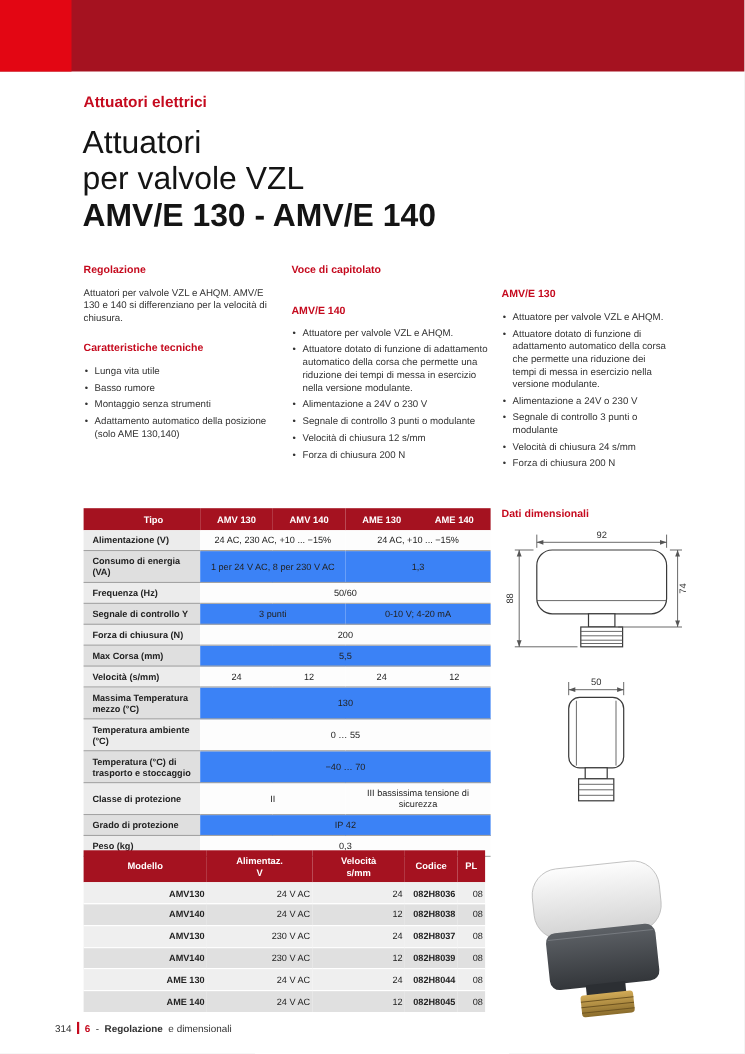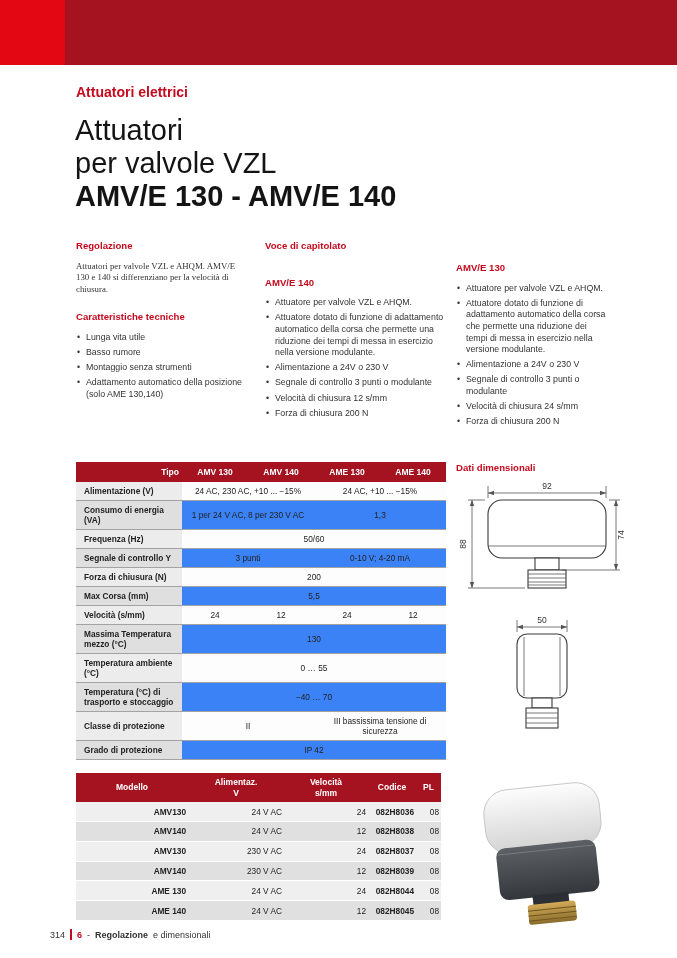--- a/index.html
+++ b/index.html
@@ -17,30 +17,30 @@
   .title { position:absolute; left:75px; top:114px; color:#141414; }
   .title-line { font-size:29px; line-height:33px; font-weight:normal; }
   .title-line.bold { font-weight:bold; }
 
   
   .col { position:absolute; font-size:8.8px; line-height:1.32; color:#333; }
   .col-desc { left:76px; top:240px; width:170px; }
   .col-voce { left:265px; top:240px; width:180px; }
   .col-130  { left:456px; top:262px; width:152px; }
   .red-h { color:var(--heading-red,#c50a1e); font-size:9.6px; font-weight:bold; margin-bottom:8px; }
-  .col p { margin-bottom:16px;font-family:Liberation Serif, serif; }
+  .col p { margin-bottom:16px; }
   .bullets { list-style:none; }
   .bullets li { position:relative; padding-left:10px; margin-bottom:3.5px; }
   .bullets li::before { content:"•"; position:absolute; left:1px; top:0; color:#333; }
   .col-voce .sub-h, .col-130 .sub-h { margin-top:24px; }
 
   
   .spec { position:absolute; left:76px; top:462px; width:370px; border-collapse:collapse; font-size:8.3px; color:#222; table-layout:fixed; }
   .spec th { background:var(--table-header-red,#a51220); color:#fff; font-weight:bold; font-size:8.5px; padding:5px 3px; text-align:center; }
-  .spec th.label-h { text-align:right; padding-left:24px; width:106px; }
+  .spec th.label-h { text-align:center; padding-left:24px; width:106px; }
   .spec td { padding:4px 3px; text-align:center; border-bottom:1px solid #a3a3a3; background:#fdfdfd; }
   .spec td.label { text-align:left; font-weight:bold; padding-left:8px; background:#ececec; }
   .spec tr.alt td { background:#3b82f6; }
   .spec tr.alt td.label { background:#dfdfdf; }
 
   
   .dim-heading { position:absolute; left:456px; top:462px; }
   .dim1 { position:absolute; left:458px; top:480px; }
   .dim2 { position:absolute; left:482px; top:614px; }
   .photo { position:absolute; left:462px; top:772px; }
@@ -178,20 +178,24 @@
           <td colspan="4">−40 … 70</td>
         </tr>
         <tr>
           <td class="label">Classe di protezione</td>
           <td colspan="2">II</td>
           <td colspan="2">III bassissima tensione di sicurezza</td>
         </tr>
         <tr class="alt">
           <td class="label">Grado di protezione</td>
           <td colspan="4">IP 42</td>
+        </tr>
+        <tr>
+          <td class="label">Peso (kg)</td>
+          <td colspan="4">0,3</td>
         </tr>
       </tbody>
   </table>
 
   <h3 class="red-h dim-heading">Dati dimensionali</h3>
 
   <svg class="dim1" width="170" height="132" viewBox="0 0 170 132">
 
     <line class="thin" x1="30" y1="6" x2="30" y2="18"></line>
     <line class="thin" x1="148" y1="6" x2="148" y2="18"></line>

